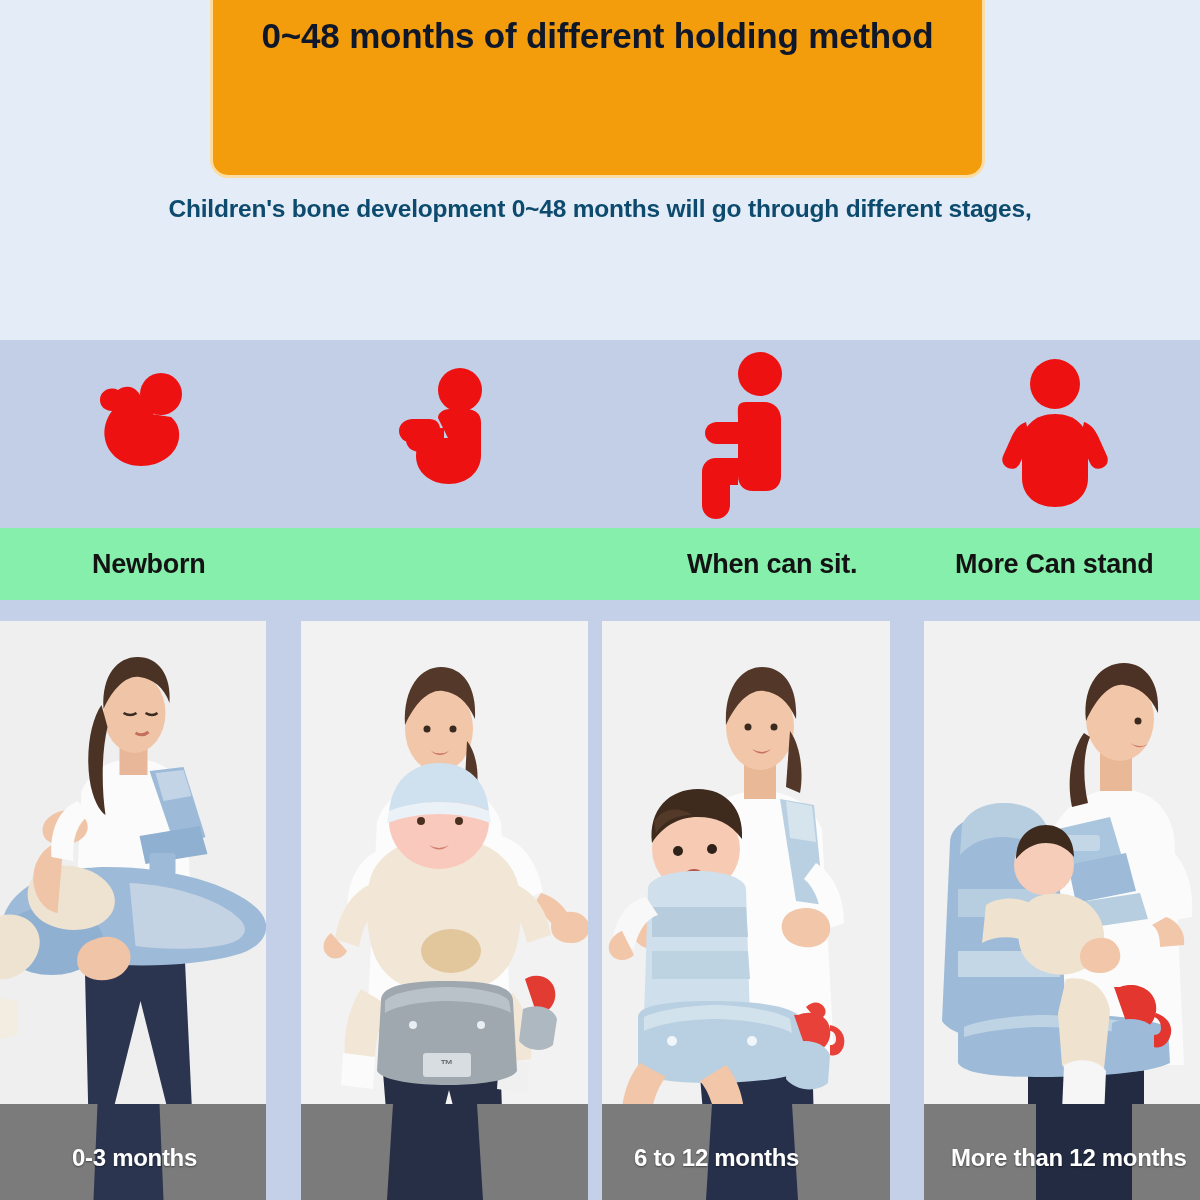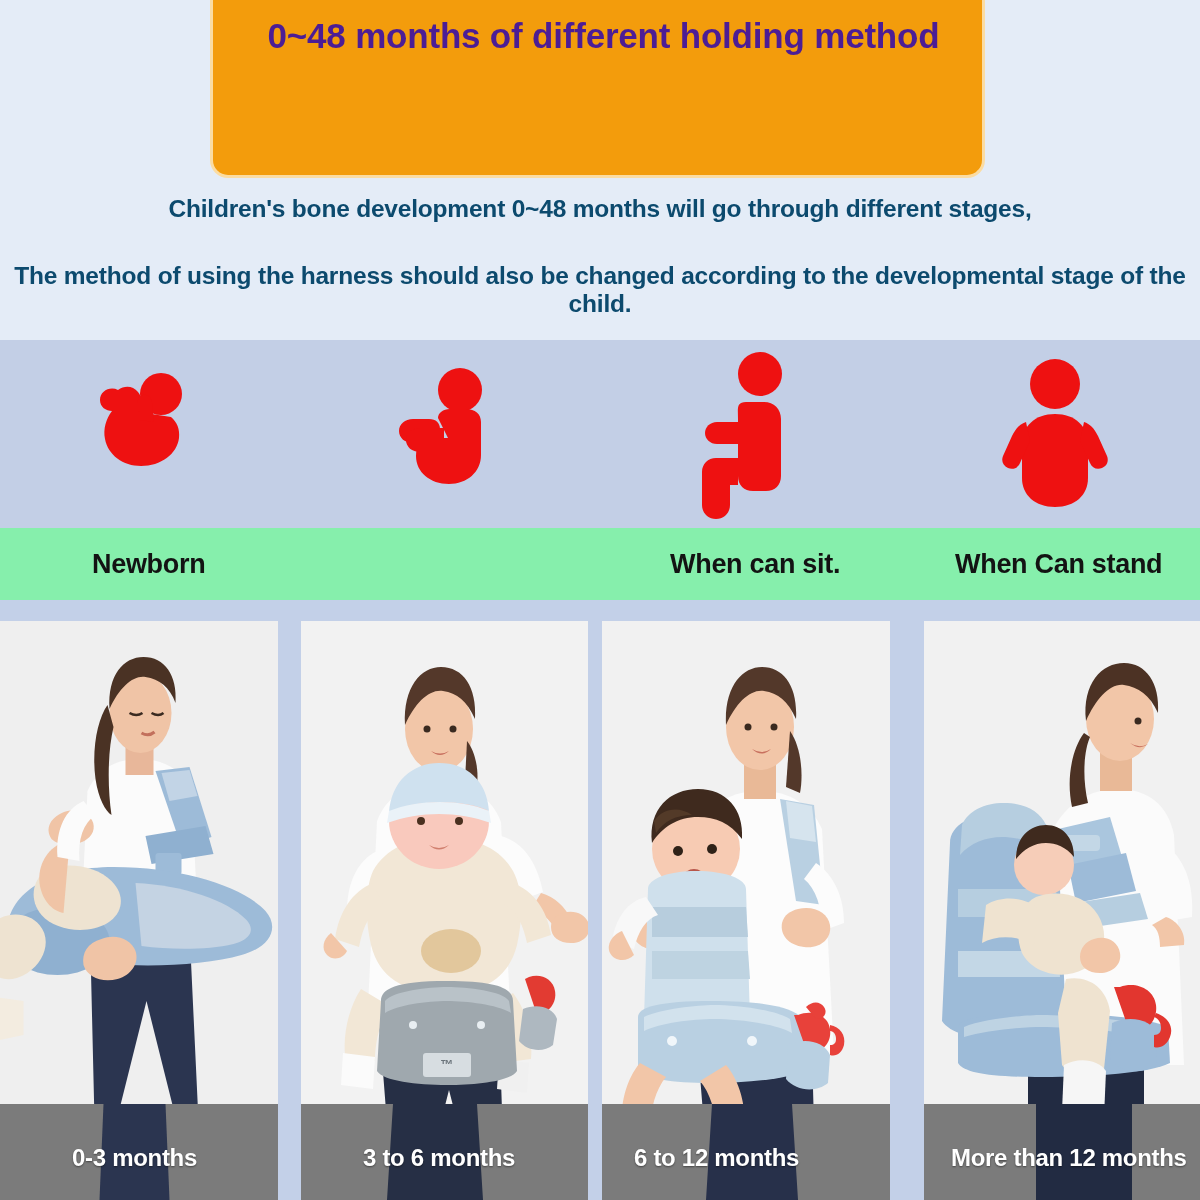--- a/index.html
+++ b/index.html
@@ -18,23 +18,22 @@
     position:absolute;left:210px;top:-14px;width:775px;height:192px;
     background:#f39c0c;
     border:3px solid #fbdca2;
     border-top:none;
     border-bottom-left-radius:18px;border-bottom-right-radius:18px;
     box-sizing:border-box;
   }
   .title-text{
     position:absolute;left:0;top:30px;width:100%;
     text-align:center;
-    font-size:35px;font-weight:bold;color:#4c1d95;
+    font-size:35px;font-weight:bold;color:#0f172a;
     letter-spacing:-0.2px;
-    padding-left:6px;
   }
 
   .intro-line{
     position:absolute;width:1200px;text-align:center;
     color:#0c4a6e;font-weight:bold;letter-spacing:-0.2px;
   }
   .intro-line.l1{top:195px;font-size:24.5px;}
   .intro-line.l2{top:262px;font-size:24.5px;}
 
   
@@ -55,33 +54,33 @@
     background:#86efac;
   }
   .label-cell{
     position:absolute;top:0;height:72px;
     display:flex;align-items:center;
     font-size:27px;font-weight:bold;color:#131313;
     letter-spacing:-0.3px;
   }
   .lb1{left:0;width:300px;justify-content:flex-start;padding-left:92px;box-sizing:border-box;}
   .lb2{left:300px;width:305px;justify-content:flex-start;padding-left:35px;box-sizing:border-box;}
-  .lb3{left:605px;width:300px;justify-content:flex-start;padding-left:65px;box-sizing:border-box;}
+  .lb3{left:622px;width:300px;justify-content:flex-start;padding-left:65px;box-sizing:border-box;}
   .lb4{left:905px;width:295px;justify-content:flex-start;padding-left:50px;box-sizing:border-box;}
 
   
   .photo-strip{
     position:absolute;left:0;top:600px;width:1200px;height:600px;
     background:#c3d0e8;
   }
   .photo{
     position:absolute;top:21px;height:579px;
     background:#eeeeee;overflow:hidden;
   }
-  .p1{left:0;width:230px;padding-left:48px;}
+  .p1{left:0;width:266px;}
   .p2{left:301px;width:287px;}
   .p3{left:602px;width:288px;}
   .p4{left:904px;width:296px;margin-left:20px;}
 
   .photo .scene{position:absolute;left:0;top:0;width:100%;height:100%;}
   .caption{
     position:absolute;left:0;bottom:28px;width:100%;
     text-align:center;
     color:#ffffff;font-size:24px;font-weight:bold;
     letter-spacing:-0.3px;
@@ -97,21 +96,20 @@
 
 <div id="page">
 
   <div class="intro">
 
     <div class="title-banner">
       <div class="title-text">0~48 months of different holding method</div>
     </div>
 
     <div class="intro-line l1">Children's bone development 0~48 months will go through different stages,</div>
-    <div class="intro-line l2">The method of using the harness should also be changed according to the developmental stage of the child.</div>
   </div>
 
   <div class="icon-band">
 
     <div class="icon-cell c1">
       <svg class="glyph" width="300" height="188" viewBox="0 0 300 188">
         <g fill="#ee1111">
           <circle cx="161" cy="54" r="21"></circle>
           <path d="M118,50 c-8,-4 -18,1 -18,10 c0,7 6,11 12,11 c-6,8 -9,18 -7,28
                    c3,16 18,27 36,27 c20,0 36,-12 38,-28 c1,-9 -2,-16 -8,-21
@@ -158,21 +156,21 @@
           <path d="M179,82 c6,2 10,6 14,14 l9,20 c2,5 0,10 -5,12
                    c-5,2 -10,0 -12,-5 l-10,-22 z"></path>
         </g>
       </svg>
     </div>
   </div>
 
   <div class="label-band">
     <div class="label-cell lb1">Newborn</div>
     <div class="label-cell lb3">When can sit.</div>
-    <div class="label-cell lb4">When Can stand</div>
+    <div class="label-cell lb4">More Can stand</div>
   </div>
 
   <div class="photo-strip">
 
     <div class="photo p1">
       <svg class="scene" viewBox="0 0 287 579" preserveAspectRatio="xMidYMid slice">
         <rect x="0" y="0" width="287" height="579" fill="#efefef"></rect>
 
         <path d="M95,330 l100,0 l8,170 l-22,0 l-30,-120 l-30,120 l-22,0 z" fill="#2b3550"></path>
 
@@ -274,21 +272,20 @@
         <circle cx="112" cy="404" r="4" fill="#e8eef2"></circle>
         <circle cx="180" cy="404" r="4" fill="#e8eef2"></circle>
         <rect x="122" y="432" width="48" height="24" rx="3" fill="#d7dde1"></rect>
         <text x="146" y="448" font-size="13" font-weight="bold" fill="#6a737a" text-anchor="middle" font-family="Liberation Sans, sans-serif">™</text>
 
         <path d="M228,356 c12,-4 24,2 26,14 c2,12 -6,22 -18,24 l-12,-36 z" fill="#e23b32"></path>
         <path d="M222,388 c14,-6 30,-2 34,10 l-4,26 c-10,8 -26,6 -34,-4 z" fill="#aeb8c0"></path>
         <rect x="0" y="483" width="287" height="96" fill="#7b7b7b"></rect>
         <path d="M92,483 l84,0 l6,96 l-96,0 z" fill="#262f45"></path>
       </svg>
-      <div class="caption cap-left2">3 to 6 months</div>
     </div>
 
     <div class="photo p3">
       <svg class="scene" viewBox="0 0 288 579" preserveAspectRatio="xMidYMid slice">
         <rect x="0" y="0" width="288" height="579" fill="#f1f1f1"></rect>
 
         <path d="M96,430 l114,0 l4,149 l-30,0 l-22,-96 l-24,96 l-30,0 z" fill="#27304a"></path>
 
         <path d="M96,208 c12,-26 34,-38 62,-38 c28,0 50,12 62,38 l12,226 l-148,0 z" fill="#fcfcfc"></path>
 

